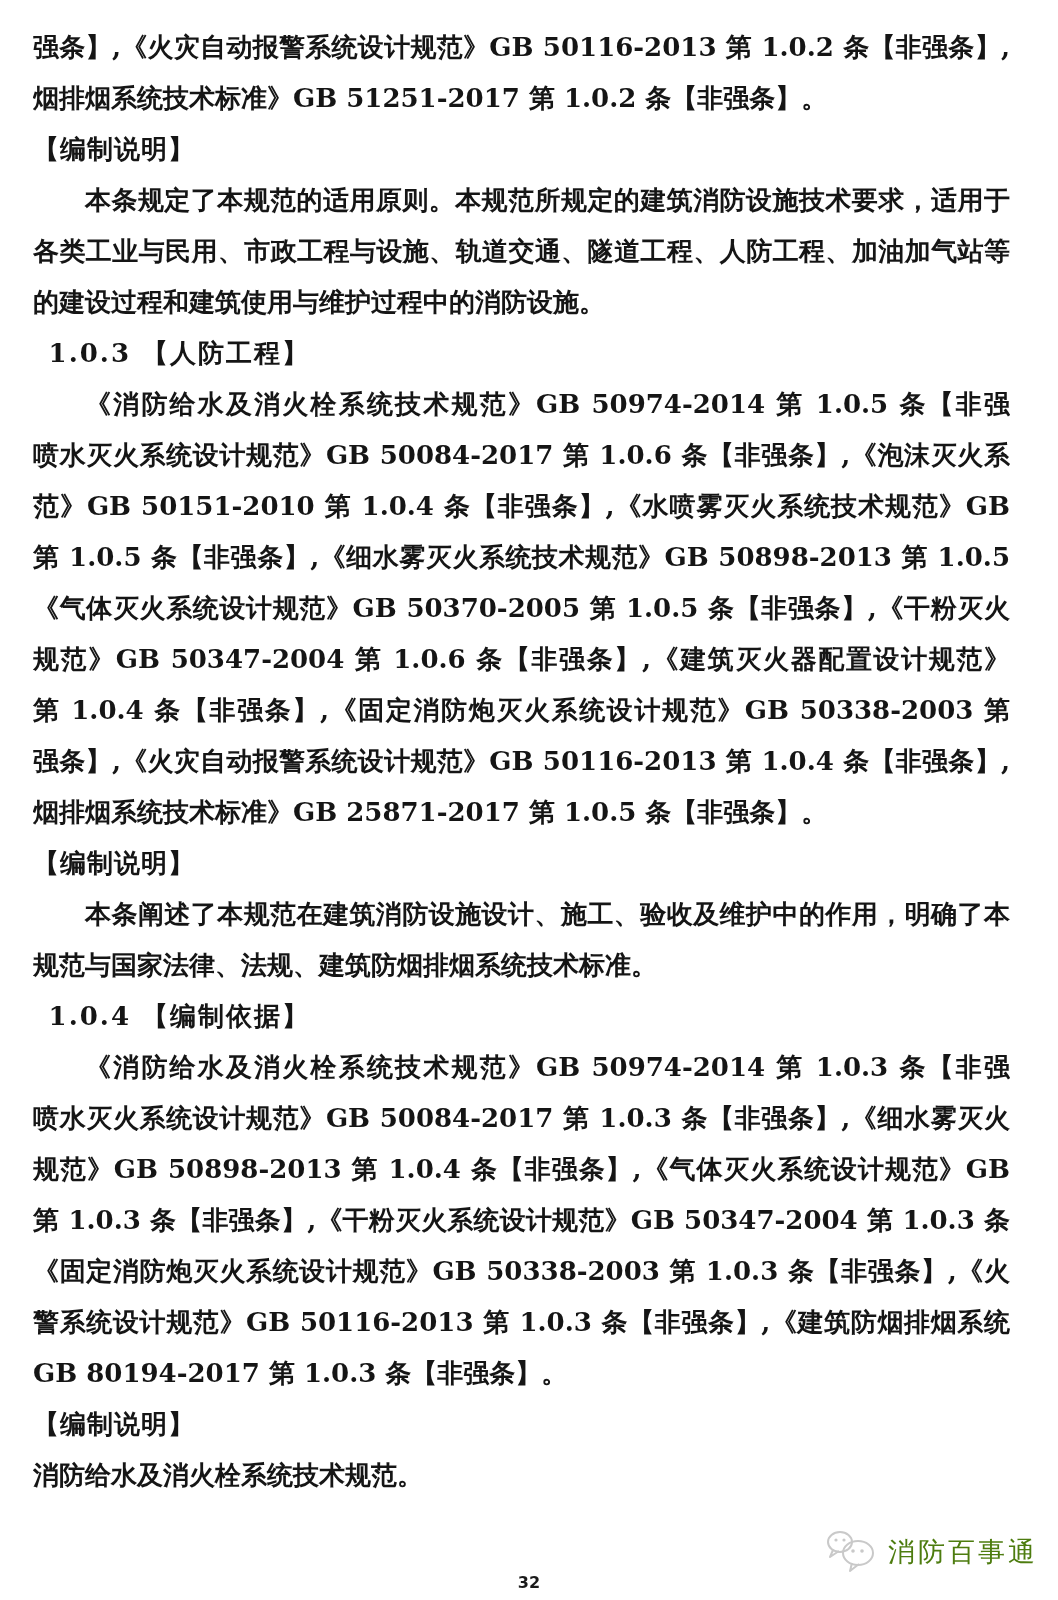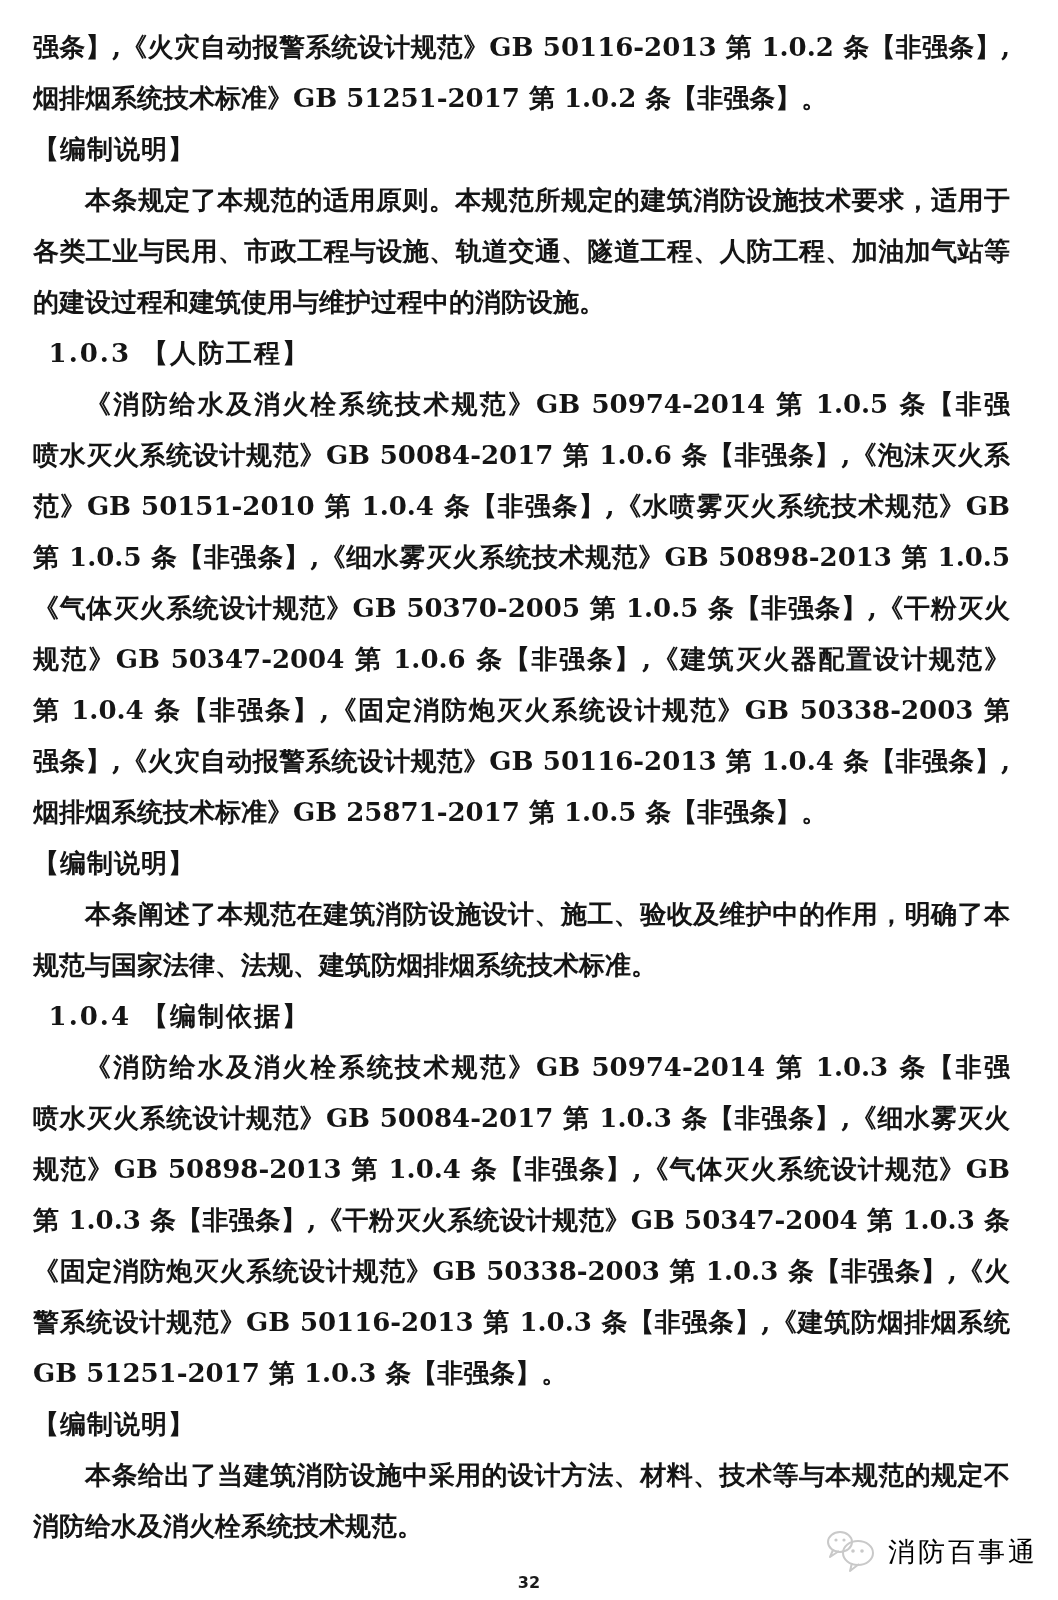--- a/index.html
+++ b/index.html
@@ -31,21 +31,21 @@
   .head{ letter-spacing:1px; }
   .numhead{ padding-left:0.6em; letter-spacing:2px; }
   .watermark{
     position:absolute;
     right:20px;bottom:26px;
     display:flex;align-items:center;gap:9px;
     font-family:"DejaVu Sans","Liberation Sans",sans-serif;
     font-weight:400;
     font-size:27px;
     letter-spacing:3px;
-    color:#000000;
+    color:#4d7c0f;
     user-select:none;
   }
   .wm-icon{ flex:0 0 auto; display:block; }
   .pagenum{
     position:absolute;
     bottom:8px;left:0;width:100%;
     text-align:center;
     font-family:"DejaVu Sans","Liberation Sans",sans-serif;
     font-weight:700;
     font-size:16px;
@@ -77,23 +77,22 @@
     <div class="line head">【编制说明】</div>
     <div class="line just ind">本条阐述了本规范在建筑消防设施设计、施工、验收及维护中的作用，明确了本</div>
     <div class="line">规范与国家法律、法规、建筑防烟排烟系统技术标准。</div>
     <div class="line head numhead">1.0.4 【编制依据】</div>
     <div class="line just ind">《消防给水及消火栓系统技术规范》GB 50974-2014 第 1.0.3 条【非强条】,《自动</div>
     <div class="line just">喷水灭火系统设计规范》GB 50084-2017 第 1.0.3 条【非强条】,《细水雾灭火系统技术</div>
     <div class="line just">规范》GB 50898-2013 第 1.0.4 条【非强条】,《气体灭火系统设计规范》GB 50370-2005</div>
     <div class="line just">第 1.0.3 条【非强条】,《干粉灭火系统设计规范》GB 50347-2004 第 1.0.3 条【非强条】,</div>
     <div class="line just">《固定消防炮灭火系统设计规范》GB 50338-2003 第 1.0.3 条【非强条】,《火灾自动报</div>
     <div class="line just">警系统设计规范》GB 50116-2013 第 1.0.3 条【非强条】,《建筑防烟排烟系统技术标准》</div>
-    <div class="line">GB 51251-2017 第 1.0.3 条【非强条】。</div>
+    <div class="line">GB 80194-2017 第 1.0.3 条【非强条】。</div>
     <div class="line head">【编制说明】</div>
-    <div class="line just ind">本条给出了当建筑消防设施中采用的设计方法、材料、技术等与本规范的规定不</div>
     <div class="line">消防给水及消火栓系统技术规范。</div>
   </div>
 
   <div class="watermark">
     <svg class="wm-icon" width="54" height="44" viewBox="0 0 54 44" xmlns="http://www.w3.org/2000/svg">
       <g fill="none" stroke="#c9c9c9" stroke-width="2">
         <ellipse cx="15" cy="12" rx="12" ry="10"></ellipse>
         <path d="M8 20 L5 27 L14 21" stroke-linejoin="round"></path>
         <ellipse cx="33" cy="23" rx="15" ry="12"></ellipse>
         <path d="M27 33 L25 41 L34 34" stroke-linejoin="round"></path>

